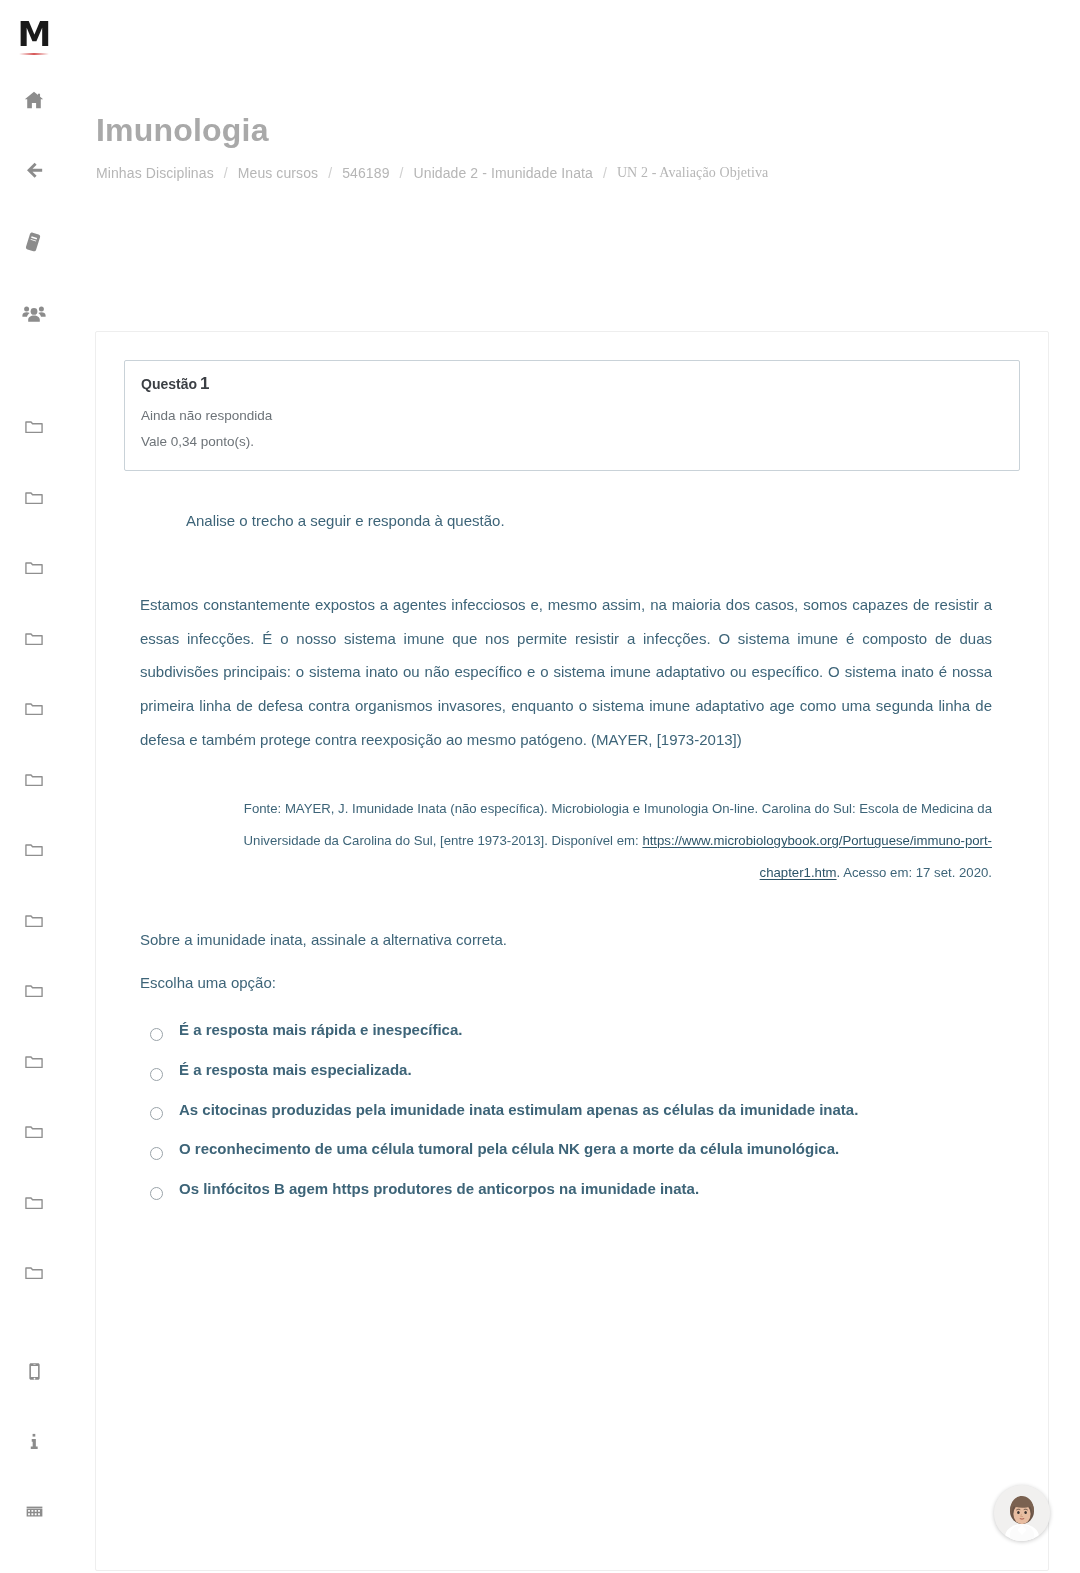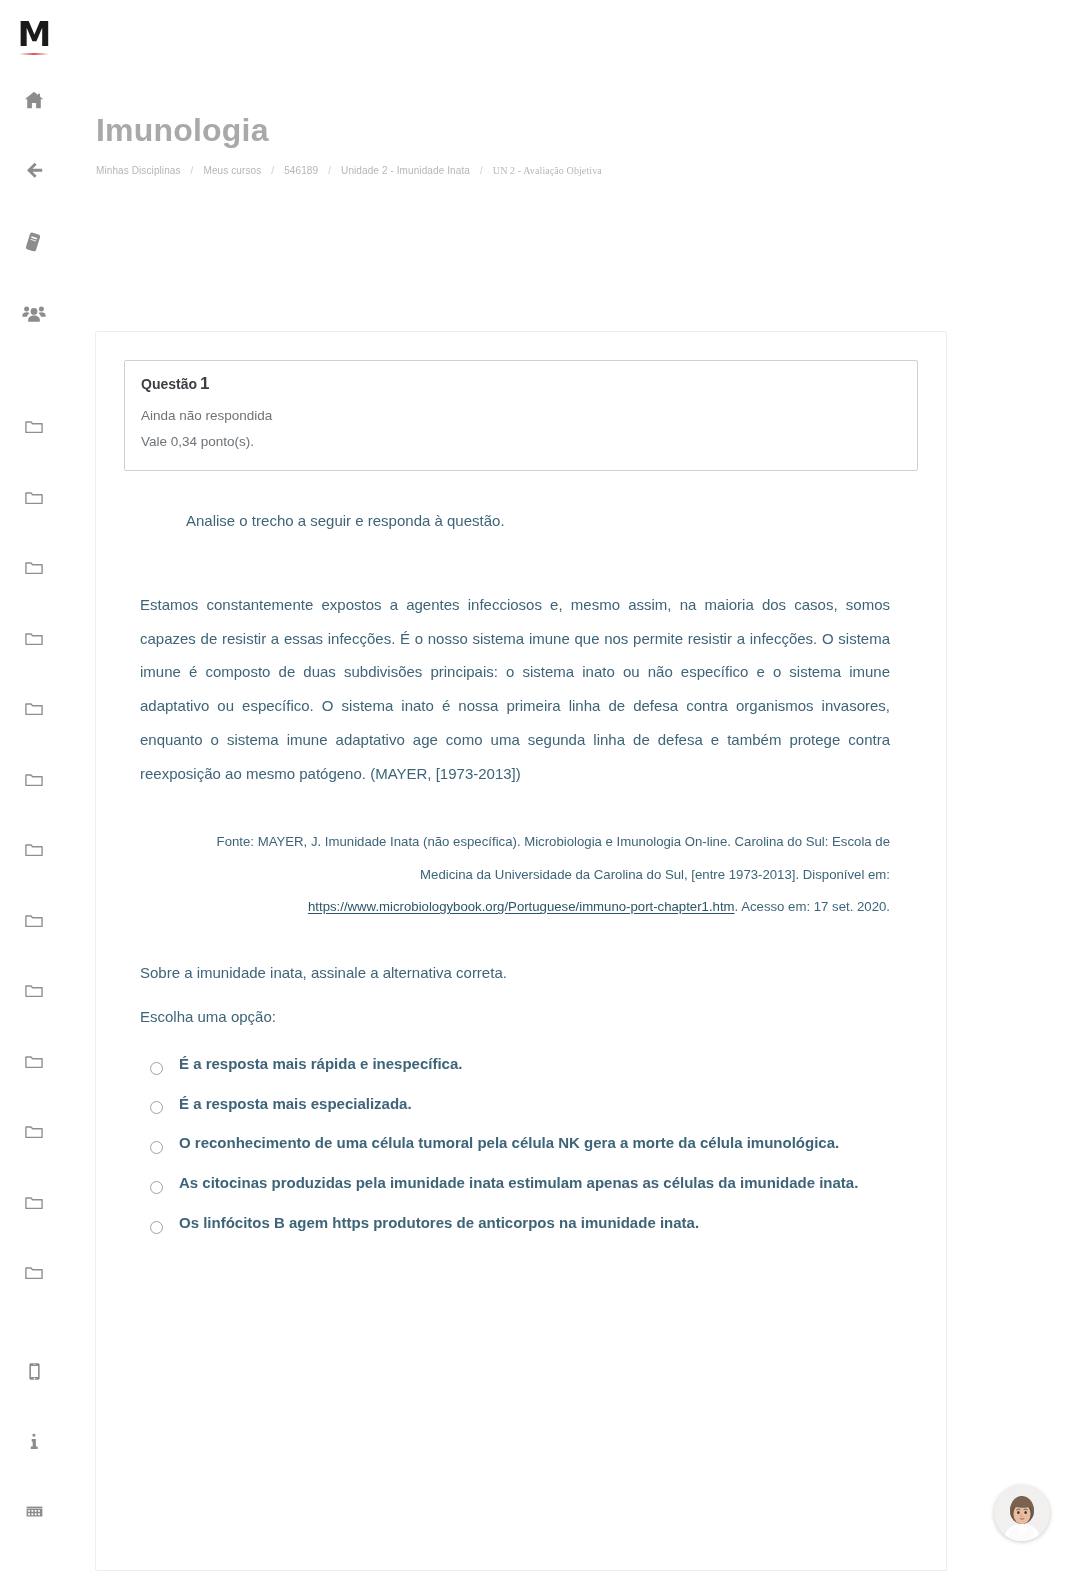--- a/index.html
+++ b/index.html
@@ -81,38 +81,38 @@
   #page-header { padding: 96px 0 0 28px; }
   #page-title {
     font-size: 32px;
     font-weight: 700;
     color: #a9a9a9;
     margin: 0 0 16px 0;
     letter-spacing: 0.2px;
     font-family: "Liberation Sans", sans-serif;
   }
   #breadcrumb {
-    font-size: 10px;
+    font-size: 14px;
     color: #b6b6b6;
     display: flex;
     flex-wrap: wrap;
     align-items: center;
     gap: 0;
     letter-spacing: 0.1px;
   }
   #breadcrumb .crumb { cursor: pointer; white-space: nowrap; }
   #breadcrumb .crumb.static { cursor: default; font-family: Liberation Serif, serif; }
   #breadcrumb .sep { margin: 0 10px; color: #cfcfcf; }
 
   
   #question-card {
     position: absolute;
     left: 27px;
     top: 315px;
-    width: 852px;
+    width: 954px;
     min-height: 1240px;
     background: #ffffff;
     border: 1px solid #eeeeee;
     border-radius: 2px;
     box-shadow: 0 0 0 0 rgba(0,0,0,0);
   }
 
   #question-info {
     margin: 28px 28px 0 28px;
     border: 1px solid #c9d2d8;
@@ -421,25 +421,25 @@
           <li class="option-row">
             <span class="radio"></span>
             <span class="option-label">É a resposta mais rápida e inespecífica.</span>
           </li>
           <li class="option-row">
             <span class="radio"></span>
             <span class="option-label">É a resposta mais especializada.</span>
           </li>
           <li class="option-row">
             <span class="radio"></span>
-            <span class="option-label">O reconhecimento de uma célula tumoral pela célula NK gera a morte da célula imunológica.</span>
+            <span class="option-label">As citocinas produzidas pela imunidade inata estimulam apenas as células da imunidade inata.</span>
           </li>
           <li class="option-row">
             <span class="radio"></span>
-            <span class="option-label">As citocinas produzidas pela imunidade inata estimulam apenas as células da imunidade inata.</span>
+            <span class="option-label">O reconhecimento de uma célula tumoral pela célula NK gera a morte da célula imunológica.</span>
           </li>
           <li class="option-row">
             <span class="radio"></span>
             <span class="option-label">Os linfócitos B agem https produtores de anticorpos na imunidade inata.</span>
           </li>
         </ul>
     </div>
   </section>
 
   <div id="chat-avatar">

